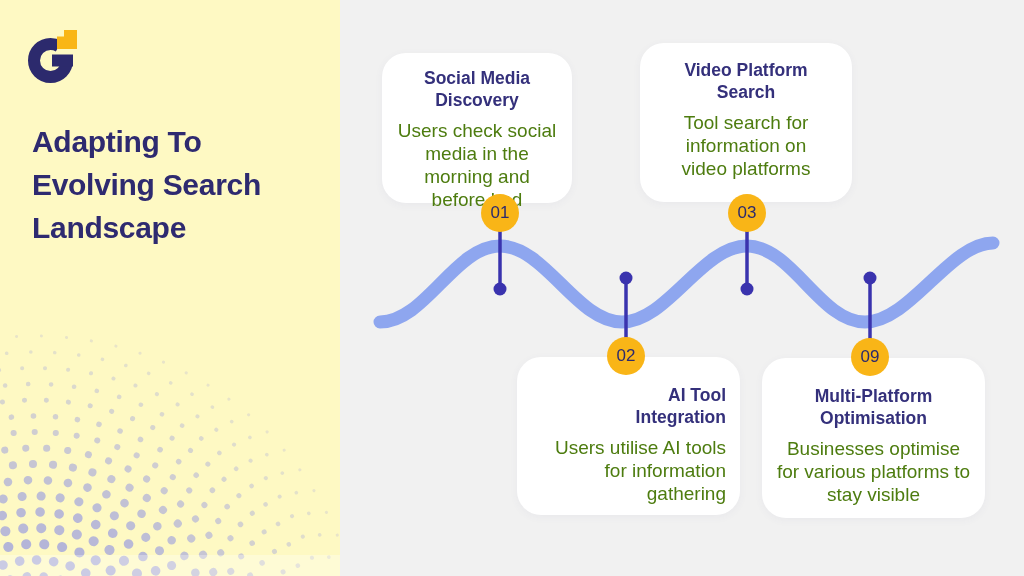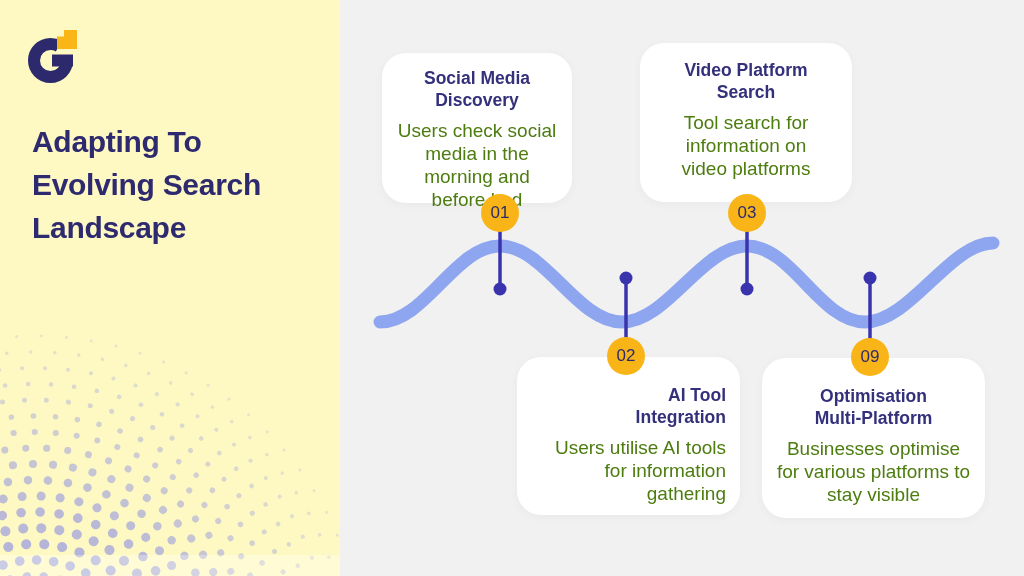--- a/index.html
+++ b/index.html
@@ -184,22 +184,22 @@
   <div class="card card-3">
     <h3 class="card-title">
       <span>Video Platform</span>
       <span>Search</span>
     </h3>
     <p class="card-desc">Tool search for information on video platforms</p>
   </div>
 
   <div class="card card-4">
     <h3 class="card-title">
+      <span>Multi-Platform</span>
       <span>Optimisation</span>
-      <span>Multi-Platform</span>
     </h3>
     <p class="card-desc">Businesses optimise for various platforms to stay visible</p>
   </div>
 
   <div class="badge badge-1">01</div>
   <div class="badge badge-2">02</div>
   <div class="badge badge-3">03</div>
   <div class="badge badge-4">09</div>
 
 </div>

